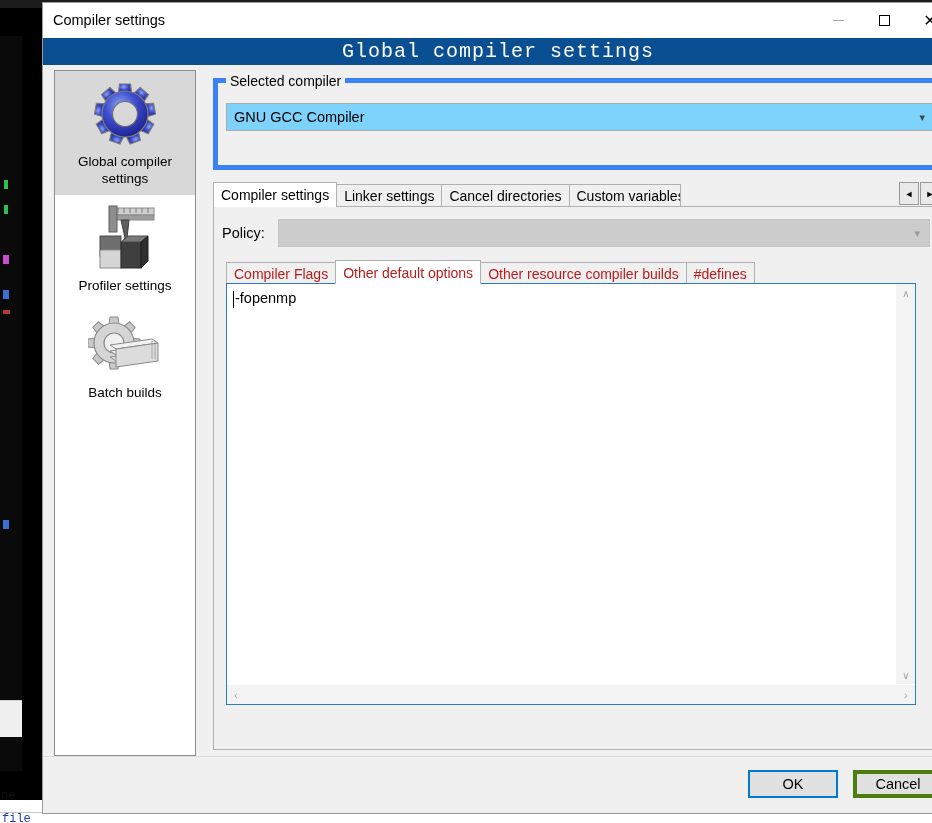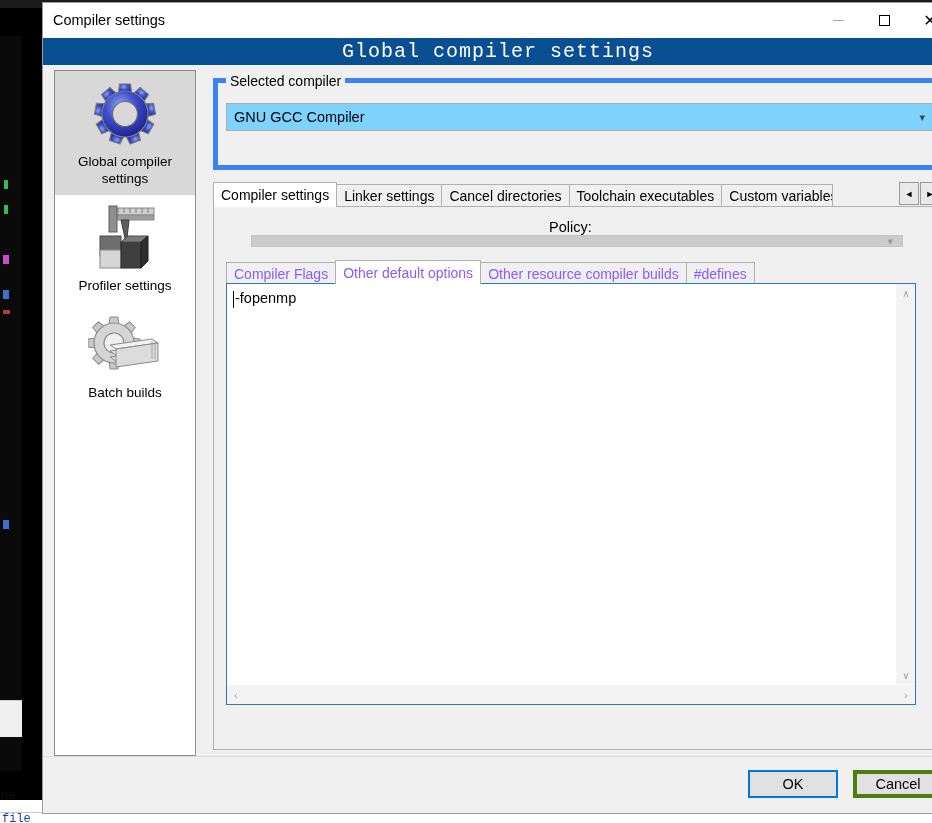--- a/index.html
+++ b/index.html
@@ -321,21 +321,20 @@
   }
 
   
   .policy-row {
     position: absolute;
     left: 8px; top: 12px;
     width: 710px;
     height: 28px;
     display: flex;
     align-items: center;
-    flex-direction: column;
   }
   .policy-label {
     font-size: 14.5px;
     color: #000;
     width: 56px;
   }
   .policy-combo {
     position: relative;
     width: 652px;
     height: 28px;
@@ -366,21 +365,21 @@
     align-items: flex-end;
   }
   .inner-tab {
     height: 22px;
     padding: 0 7px;
     background: #f0f0f0;
     border: 1px solid #b0b0b0;
     border-bottom: none;
     box-sizing: border-box;
     font-size: 14px;
-    color: #8b5cf6;
+    color: #b91c1c;
     display: flex;
     align-items: center;
     margin-right: -1px;
     white-space: nowrap;
   }
   .inner-tab.active {
     background: #ffffff;
     height: 24px;
     z-index: 3;
     position: relative;
@@ -634,21 +633,20 @@
           <span class="combo-arrow">▾</span>
         </div>
 
       </div>
 
       <div class="tabpanel">
         <div class="tabstrip">
           <div class="tab active">Compiler settings</div>
           <div class="tab">Linker settings</div>
           <div class="tab">Cancel directories</div>
-          <div class="tab">Toolchain executables</div>
           <div class="tab clipped">Custom variables</div>
           <div class="tab-arrows">
             <div class="tab-arrow">◄</div>
             <div class="tab-arrow">►</div>
           </div>
         </div>
 
         <div class="tabbody">
 
           <div class="policy-row">

